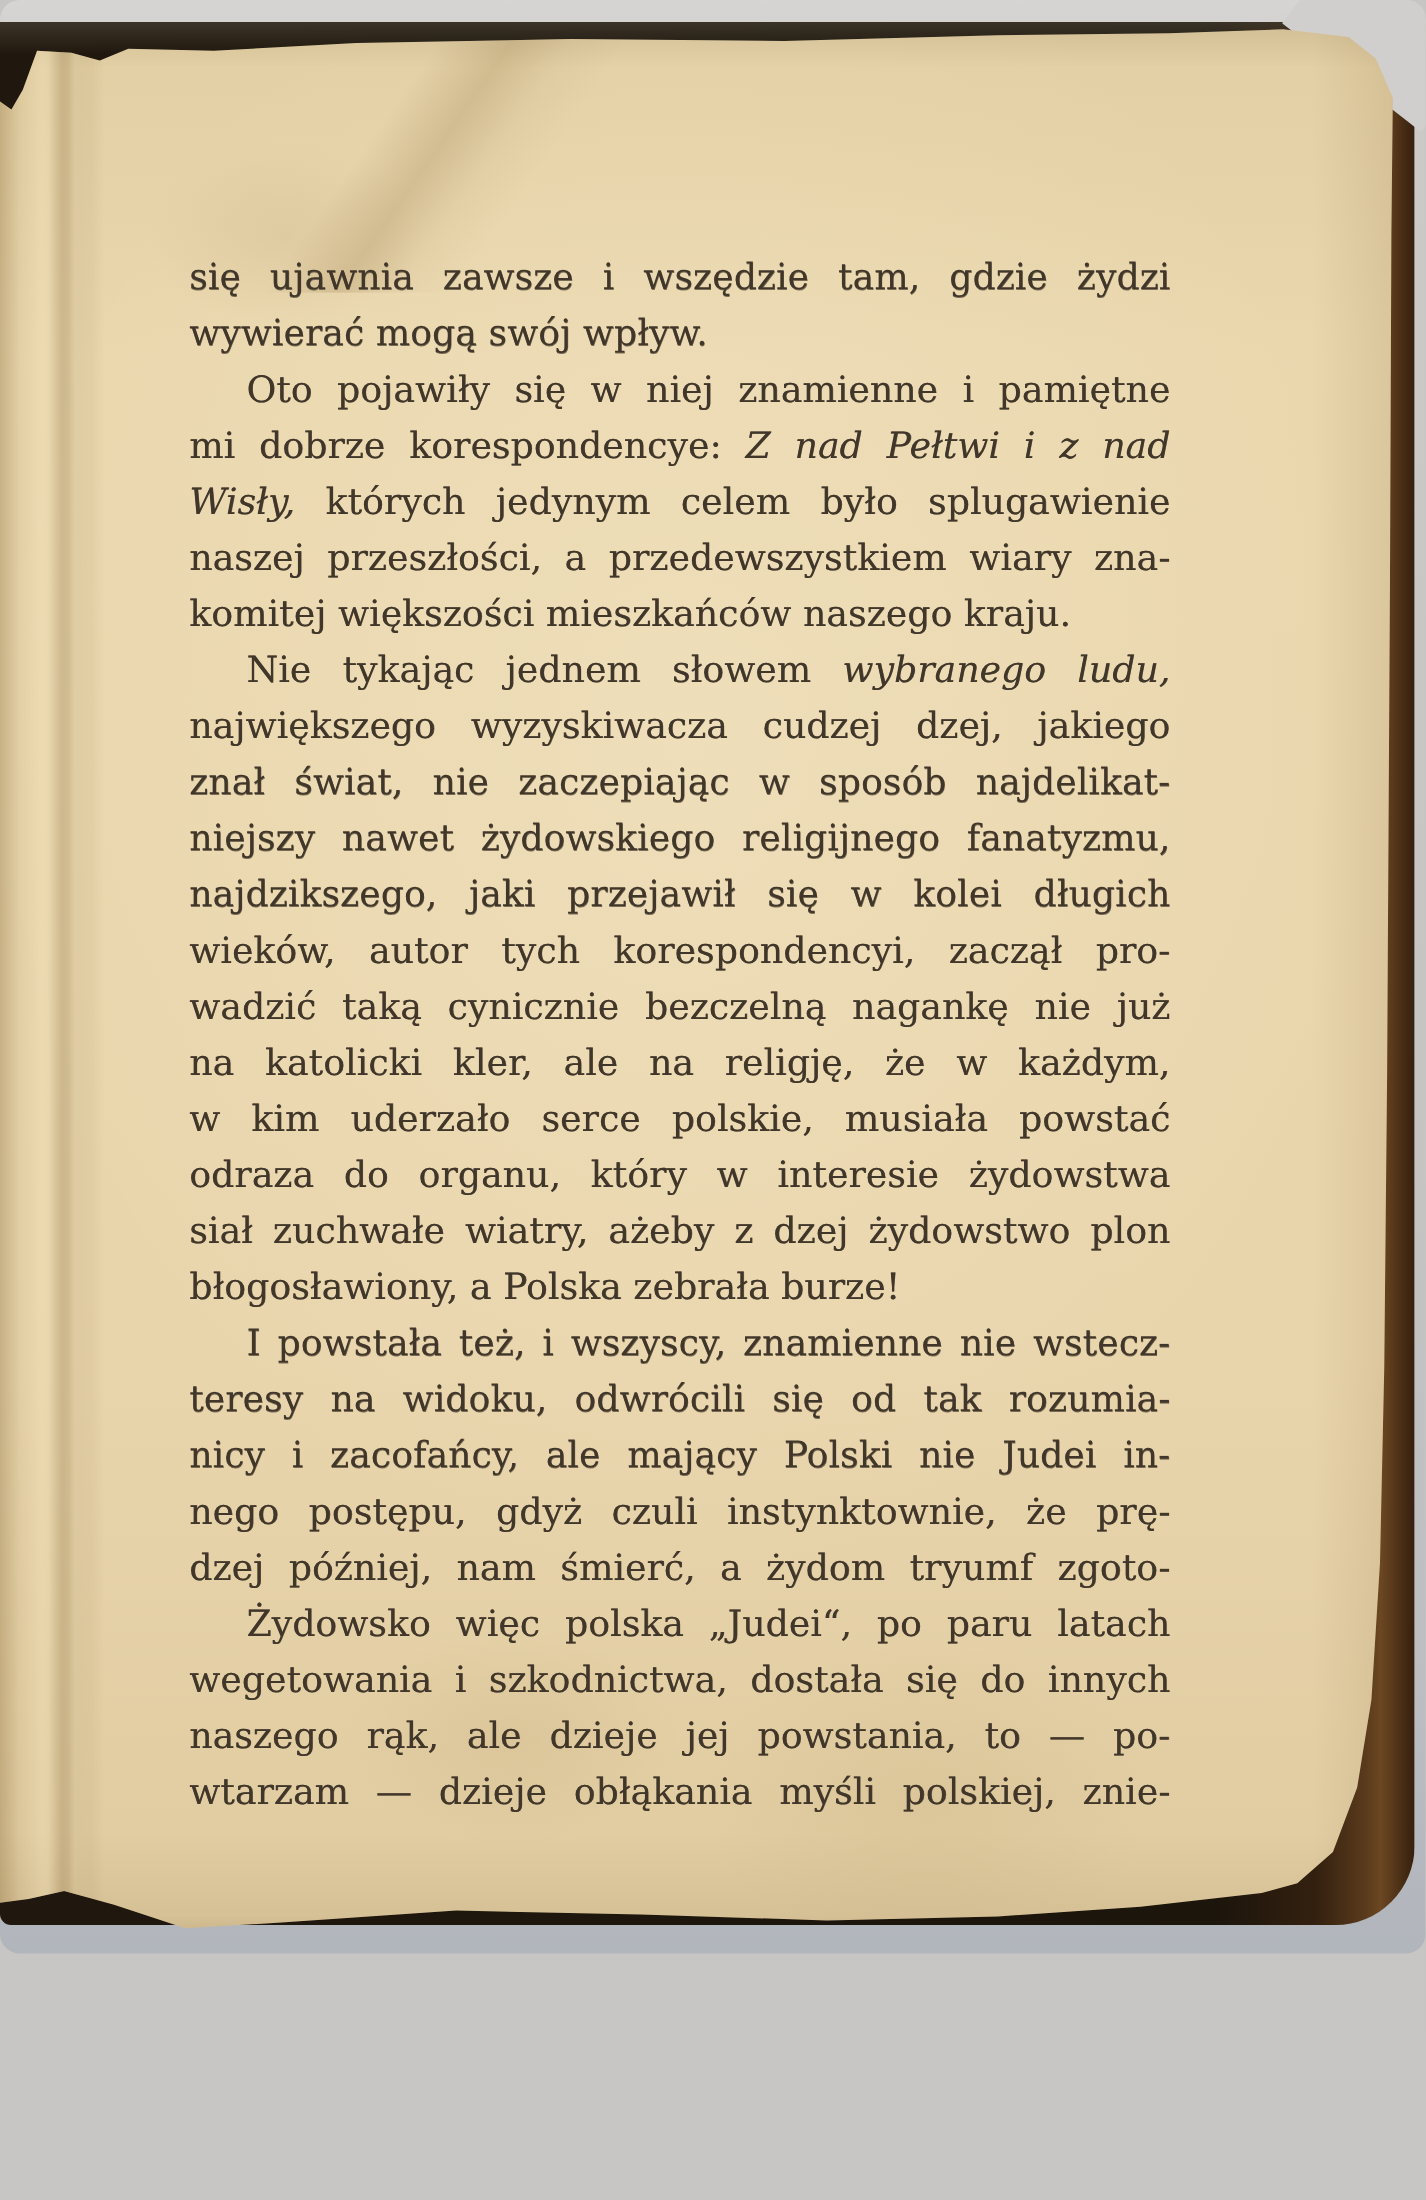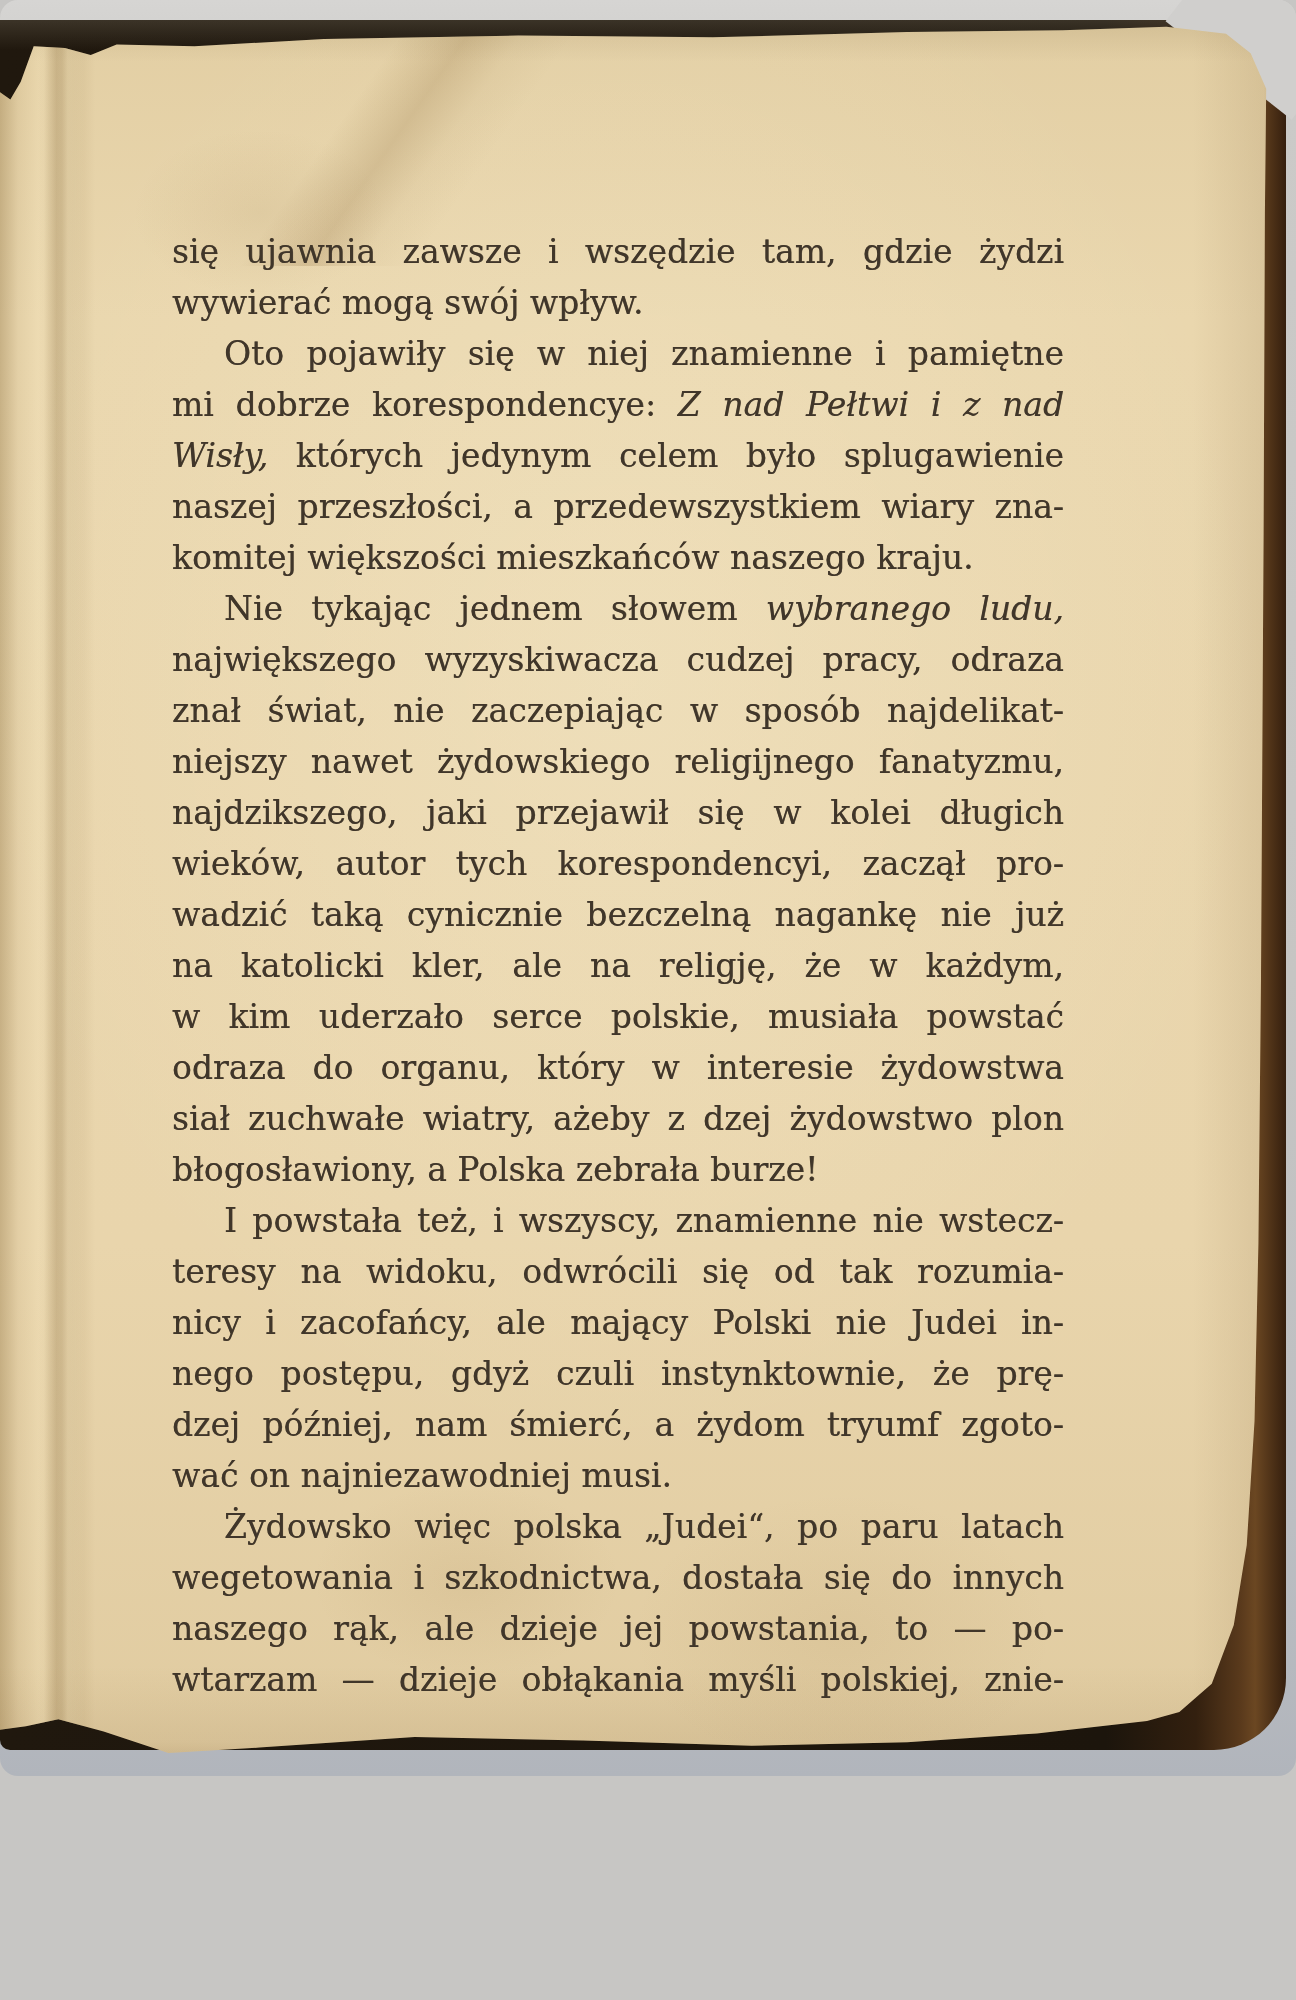--- a/index.html
+++ b/index.html
@@ -92,39 +92,38 @@
         </div>
         <div class="para">
           <div class="line indent"><span>Oto pojawiły się w niej znamienne i pamiętne</span></div>
           <div class="line"><span>mi dobrze korespondencye: </span><span class="it">Z nad Pełtwi i z nad</span></div>
           <div class="line"><span class="it">Wisły,</span><span> których jedynym celem było splugawienie</span></div>
           <div class="line"><span>naszej przeszłości, a przedewszystkiem wiary zna-</span></div>
           <div class="line last"><span>komitej większości mieszkańców naszego kraju.</span></div>
         </div>
         <div class="para">
           <div class="line indent"><span>Nie tykając jednem słowem </span><span class="it">wybranego ludu,</span></div>
-          <div class="line"><span>największego wyzyskiwacza cudzej pracy, odraza</span></div>
+          <div class="line"><span>największego wyzyskiwacza cudzej dzej, jakiego</span></div>
           <div class="line"><span>znał świat, nie zaczepiając w sposób najdelikat-</span></div>
           <div class="line"><span>niejszy nawet żydowskiego religijnego fanatyzmu,</span></div>
           <div class="line"><span>najdzikszego, jaki przejawił się w kolei długich</span></div>
           <div class="line"><span>wieków, autor tych korespondencyi, zaczął pro-</span></div>
           <div class="line"><span>wadzić taką cynicznie bezczelną nagankę nie już</span></div>
           <div class="line"><span>na katolicki kler, ale na religję, że w każdym,</span></div>
           <div class="line"><span>w kim uderzało serce polskie, musiała powstać</span></div>
           <div class="line"><span>odraza do organu, który w interesie żydowstwa</span></div>
           <div class="line"><span>siał zuchwałe wiatry, ażeby z dzej żydowstwo plon</span></div>
           <div class="line last"><span>błogosławiony, a Polska zebrała burze!</span></div>
         </div>
         <div class="para">
           <div class="line indent"><span>I powstała też, i wszyscy, znamienne nie wstecz-</span></div>
           <div class="line"><span>teresy na widoku, odwrócili się od tak rozumia-</span></div>
           <div class="line"><span>nicy i zacofańcy, ale mający Polski nie Judei in-</span></div>
           <div class="line"><span>nego postępu, gdyż czuli instynktownie, że prę-</span></div>
           <div class="line"><span>dzej później, nam śmierć, a żydom tryumf zgoto-</span></div>
-          <div class="line last"><span>wać on najniezawodniej musi.</span></div>
         </div>
         <div class="para">
           <div class="line indent"><span>Żydowsko więc polska „Judei“, po paru latach</span></div>
           <div class="line"><span>wegetowania i szkodnictwa, dostała się do innych</span></div>
           <div class="line"><span>naszego rąk, ale dzieje jej powstania, to — po-</span></div>
           <div class="line"><span>wtarzam — dzieje obłąkania myśli polskiej, znie-</span></div>
         </div>
       </div>
     <div class="page-number">13</div>
   </div>

